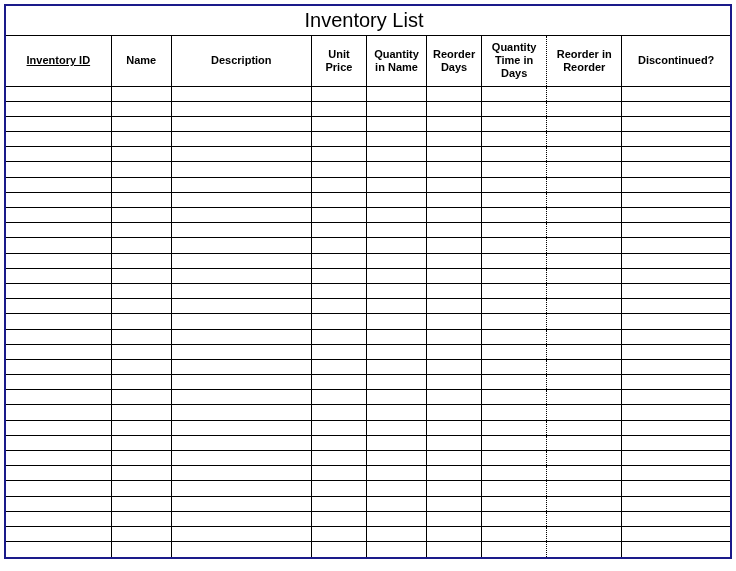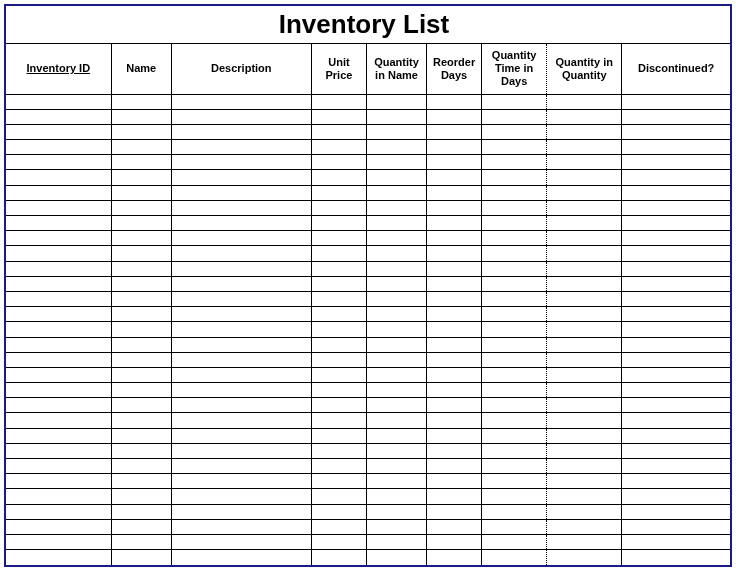--- a/index.html
+++ b/index.html
@@ -9,22 +9,22 @@
     padding: 4px;
   }
   .sheet {
     width: 728px;
     border: 2px solid #1a1a8a;
     background: #fff;
   }
   .title {
     text-align: center;
     font-family: Arial, Helvetica, sans-serif;
-    font-weight: bold;
-    font-size: 26px;
+    font-weight: normal;
+    font-size: 20px;
     padding: 3px 8px 3px 0;
     border-bottom: 1px solid #000;
   }
   table {
     width: 100%;
     border-collapse: collapse;
     table-layout: fixed;
   }
   th {
     font-family: Arial, Helvetica, sans-serif;
@@ -79,21 +79,21 @@
     </colgroup>
     <thead>
       <tr>
         <th>Inventory ID</th>
         <th>Name</th>
         <th>Description</th>
         <th>Unit Price</th>
         <th>Quantity in Name</th>
         <th>Reorder Days</th>
         <th>Quantity Time in Days</th>
-        <th class="dotted-left">Quantity in Quantity</th>
+        <th class="dotted-left">Reorder in Reorder</th>
         <th>Discontinued?</th>
       </tr>
     </thead>
     <tbody id="tbody">
         <tr>
           <td></td>
           <td></td>
           <td></td>
           <td></td>
           <td></td>

